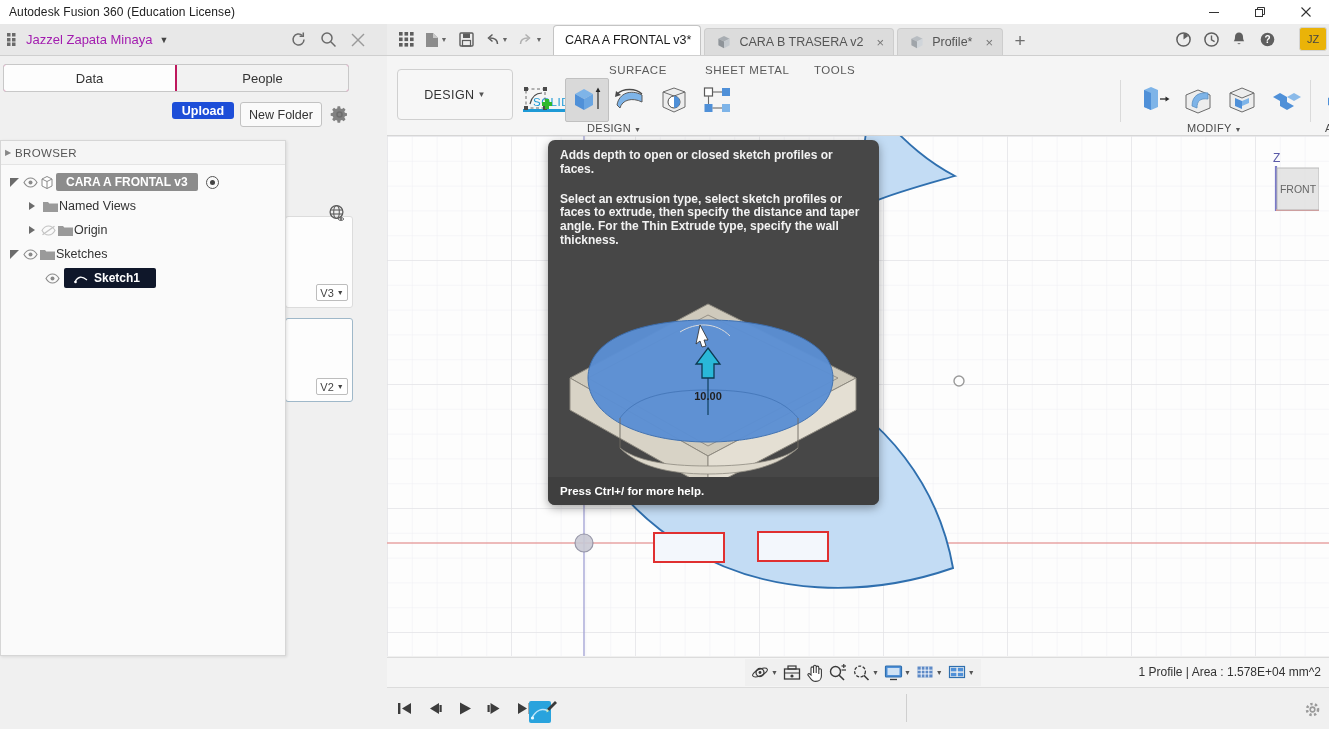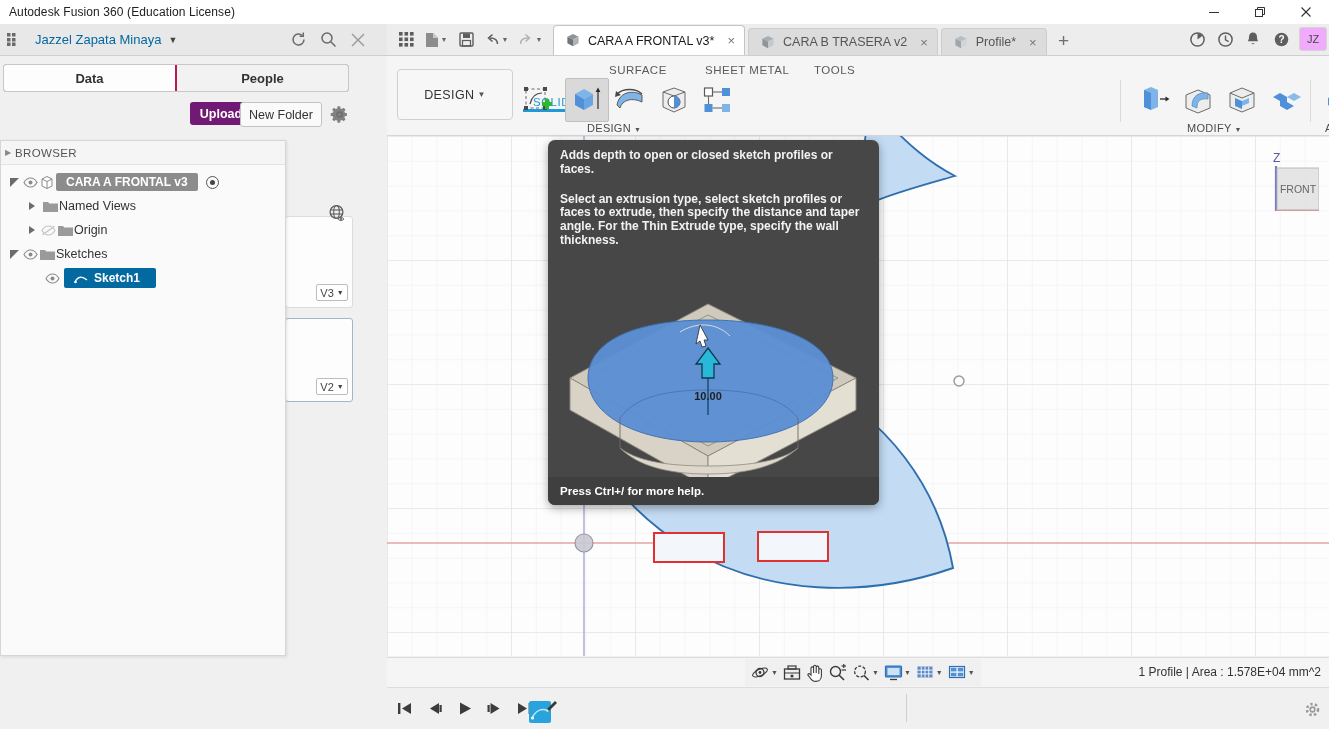--- a/index.html
+++ b/index.html
@@ -34,21 +34,21 @@
   .fusion-topbar {
     position: absolute; top: 24px; left: 0; width: 1329px; height: 32px;
     background: #e3e3e3; border-bottom: 1px solid #cfcfcf;
   }
   .topbar-left {
     position: absolute; left: 0; top: 0; width: 387px; height: 31px;
     display: flex; align-items: center; background:#e8e8e8;
   }
   .grid-dots-icon { margin-left: 4px; width: 18px; height: 18px; display:flex; align-items:center; justify-content:center;}
   .user-name {
-    font-size: 13px; color: #0369a1; margin-left: 13px; white-space: nowrap;
+    font-size: 13px; color: #a21caf; margin-left: 4px; white-space: nowrap;
   }
   .caret-down {
     margin-left: 7px; color: #444; font-size: 9px;
   }
   .topbar-left .tb-icon {
     width: 30px; height: 31px; display: flex; align-items: center; justify-content: center;
     color: #6a6a6a;
   }
   .topbar-icons-left { position:absolute; right: 14px; display:flex; }
 
@@ -66,65 +66,64 @@
 
   
   .doc-tabs { display: flex; align-items: flex-end; height: 31px; margin-left: 6px; }
   .doc-tab {
     height: 27px; display: flex; align-items: center; gap: 7px;
     padding: 0 9px 0 11px; font-size: 12.5px; color: #555;
     background: #dcdcdc; border-radius: 4px 4px 0 0; margin-right: 3px;
     border: 1px solid #cdcdcd; border-bottom: none;
   }
   .doc-tab.active {
-    background: #ffffff; color: #1a1a1a; height: 30px; border-color: #c4c4c4;
+    background: #ffffff; color: #1a1a1a; height: 30px; border-color: #c4c4c4; flex-direction: column;
   }
   .doc-tab .tab-x { font-size: 13px; color: #777; margin-left: 6px; }
   .cube-icon { width: 16px; height: 15px; display:block; }
   .tab-plus {
     width: 28px; height: 28px; display: flex; align-items: center; justify-content: center;
     color: #6f6f6f; font-size: 19px; font-weight: 300;
   }
   .topbar-right-icons {
     position: absolute; right: 2px; bottom: 2px; display: flex; align-items: center;
   }
   .tr-icon {
     width: 28px; height: 28px; display: flex; align-items: center; justify-content: center;
     color: #5f5f5f;
   }
   .avatar-chip {
-    width: 28px; height: 24px; border-radius: 3px; background: #f0abfc;
+    width: 28px; height: 24px; border-radius: 3px; background: #eab308;
     display: flex; align-items: center; justify-content: center;
-    font-size: 11px; color: #444; border: 1px solid #d4d4d4; margin-left: 4px;
+    font-size: 11px; color: #444; border: 1px solid #d4d4d4; margin-left: 18px;
   }
 
   
   .data-panel {
     position: absolute; left: 0; top: 56px; width: 353px; height: 673px;
     background: #f0f0f0;
   }
   .data-tabs {
     position: absolute; left: 3px; top: 8px; width: 346px; height: 28px;
     display: flex; border: 1px solid #c8c8c8; border-radius: 3px; overflow: hidden;
     background: #ec4899;
-    font-weight: bold;
   }
   .data-tab {
     flex: 1; display: flex; align-items: center; justify-content: center;
     font-size: 13px; color: #333; background: #fdfdfd;
   }
   .data-tab + .data-tab { border-left: 2px solid #be185d; background: #f2f2f2; }
   .data-actions {
     position: absolute; left: 0; top: 46px; width: 353px; height: 34px;
   }
   .btn-upload {
-    position: absolute; left: 172px; top: 0; width: 62px; height: 23px;
-    background: #701a75; color: #fff; font-size: 12.5px; font-weight: bold;
+    position: absolute; left: 172px; top: 0; width: 62px; height: 17px;
+    background: #1d4ed8; color: #fff; font-size: 12.5px; font-weight: bold;
     border: none; border-radius: 3px; cursor: pointer;
-    display:flex; align-items:center; justify-content:center;margin-left:18px;
+    display:flex; align-items:center; justify-content:center;
   }
   .btn-newfolder {
     position: absolute; left: 240px; top: 0; width: 82px; height: 25px;
     background: #fafafa; color: #333; font-size: 12.5px;
     border: 1px solid #c2c2c2; border-radius: 3px; cursor: pointer;
     display:flex; align-items:center; justify-content:center;
   }
   .data-gear {
     position: absolute; left: 330px; top: 3px; color: #6d6d6d;
   }
@@ -175,21 +174,21 @@
     border-left: 9px solid #6b6b6b; border-bottom: 9px solid transparent;
   }
   .eye { color: #8a8a8a; display:flex; align-items:center; }
   .eye.off { color: #c3c3c3; }
   .row-label { }
   .row-label.sel-gray {
     background: #8c8c8c; color: #fff; font-weight: bold; padding: 2px 10px;
     border-radius: 2px; font-size: 12px;
   }
   .row-label.sel-blue {
-    background: #0369a1; color: #fff; font-weight: bold; padding: 3px 16px 3px 10px;
+    background: #0f172a; color: #fff; font-weight: bold; padding: 3px 16px 3px 10px;
     border-radius: 2px; font-size: 12px;
   }
   .radio-dot {
     width: 13px; height: 13px; border-radius: 50%; border: 1.5px solid #555;
     margin-left: 8px; position: relative;
   }
   .radio-dot::after {
     content:""; position:absolute; left:3px; top:3px; width:5px; height:5px;
     border-radius:50%; background:#444;
   }

